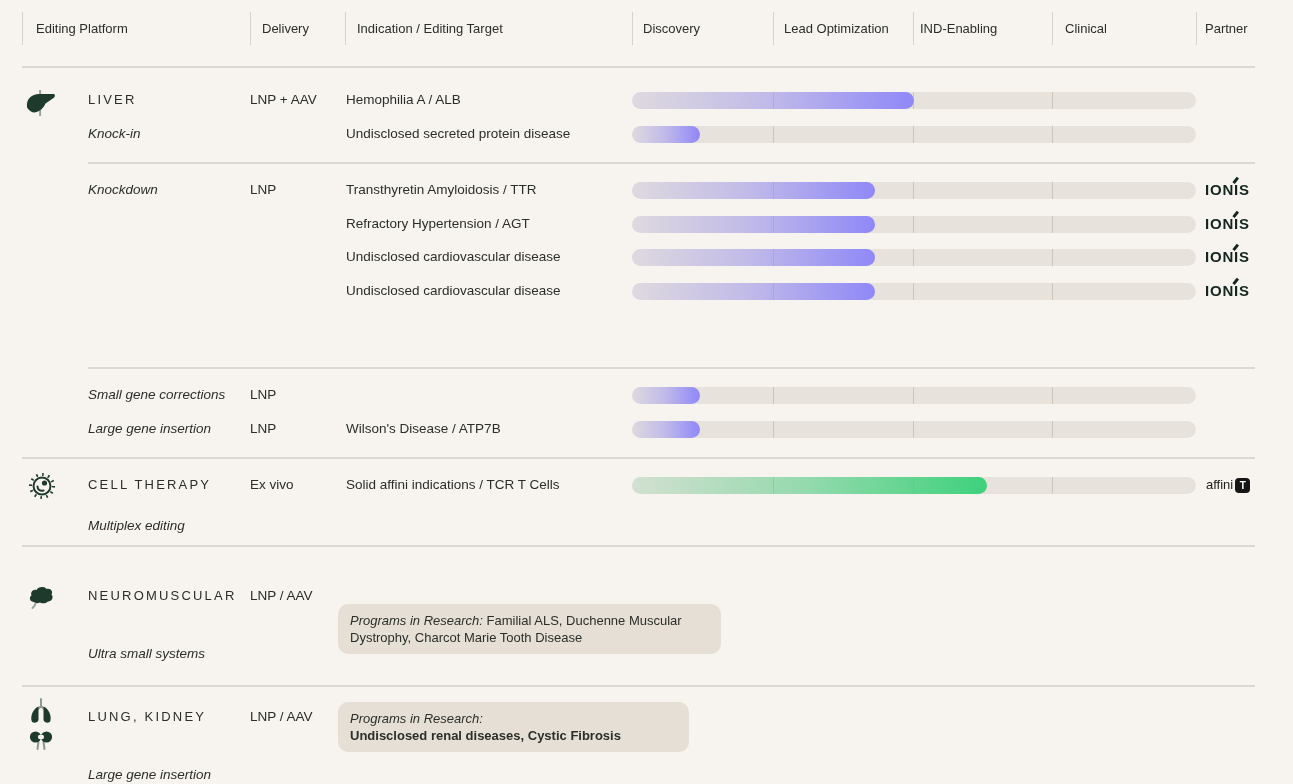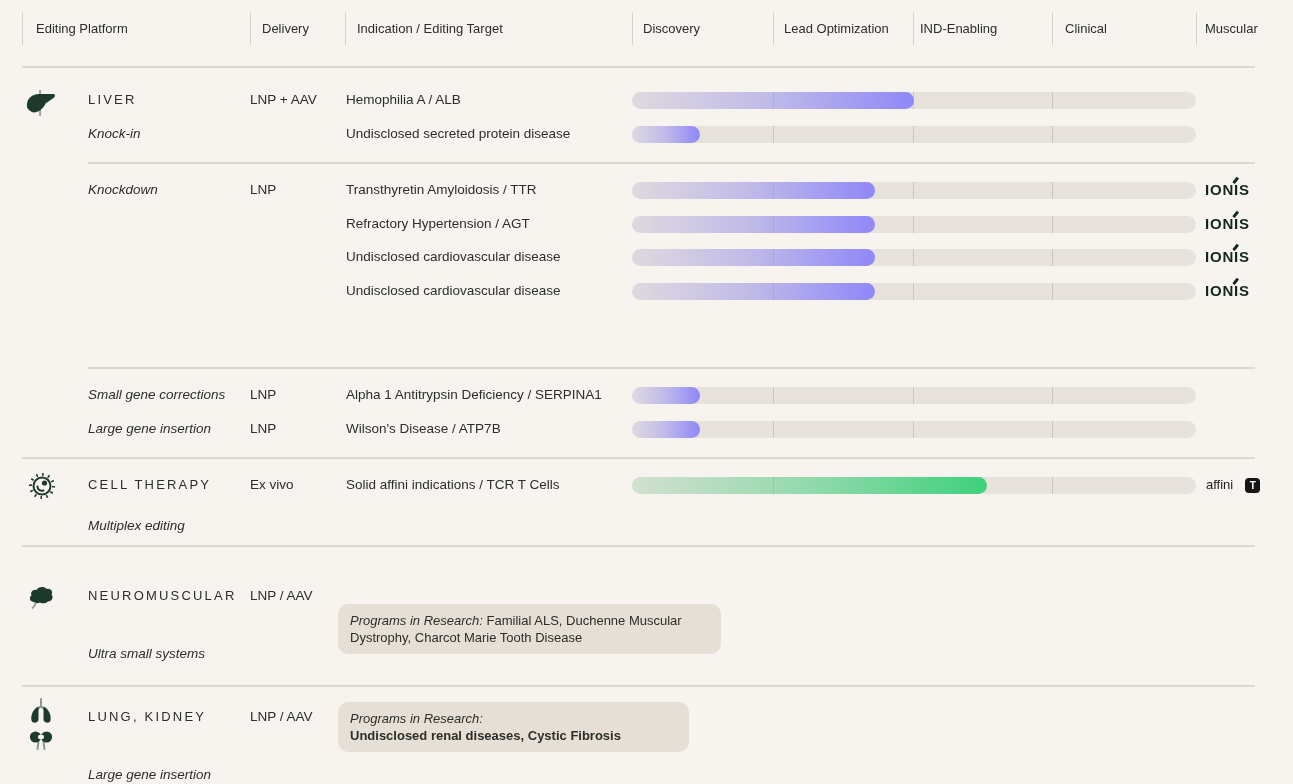--- a/index.html
+++ b/index.html
@@ -27,21 +27,21 @@
   .fill[data-color="green"]  { background:linear-gradient(90deg, rgba(62,209,124,0.12) 0%, rgba(62,209,124,0.50) 50%, #3ed17c 100%); }
 
   
   .chip { position:absolute; left:338px; background:#e6dfd6; border-radius:10px; font-size:13px; line-height:17px; color:#2b2e29; padding:8px 12px; }
   .chip.nowrap { white-space:nowrap; width:max-content; }
   .chip .block { display:block;font-weight:bold; }
 
   
   .ionis { position:absolute; left:1205px; font-weight:800; font-size:15px; letter-spacing:0.8px; color:#142620; line-height:16px; }
   .ionis .accent { position:absolute; left:27px; top:-3px; width:7px; height:2.5px; background:#142620; transform:rotate(-52deg); }
-  .affini { position:absolute; left:1206px; font-size:13px; color:#1c1c19; display:flex; align-items:center; gap:12px; line-height:16px; }
+  .affini { position:absolute; left:1206px; font-size:13px; color:#1c1c19; display:flex; align-items:center; gap:2px; line-height:16px; }
   .badge { display:inline-block; width:15px; height:15px; border-radius:4px; background:#151515; color:#ffffff; font-size:10px; font-weight:700; text-align:center; line-height:15px; }
 
   .icon { position:absolute; }
 </style>
 </head>
 <body>
 
 <div class="stage">
 
   <div class="htick" style="left:22px"></div>
@@ -53,21 +53,21 @@
   <div class="htick" style="left:1052px"></div>
   <div class="htick" style="left:1196px"></div>
 
   <div class="hlabel" style="left:36px">Editing Platform</div>
   <div class="hlabel" style="left:262px">Delivery</div>
   <div class="hlabel" style="left:357px">Indication / Editing Target</div>
   <div class="hlabel" style="left:643px">Discovery</div>
   <div class="hlabel" style="left:784px">Lead Optimization</div>
   <div class="hlabel" style="left:920px">IND-Enabling</div>
   <div class="hlabel" style="left:1065px">Clinical</div>
-  <div class="hlabel" style="left:1205px">Muscular</div>
+  <div class="hlabel" style="left:1205px">Partner</div>
 
   <div class="sep" style="top:66px;left:22px;width:1233px"></div>
 
   <svg class="icon" style="left:24px;top:86px" width="34" height="32" viewBox="0 0 34 32">
     <rect x="15.1" y="4" width="2" height="26" fill="#9aa49d"></rect>
     <path d="M3 21 C2 13 8 8 15 8 L29 8 C31.5 8 31.5 10.5 29.5 12 L21.5 17.5 C18.5 24.5 11 28.5 7 25.5 C4.5 23.6 3.2 22.5 3 21 Z" fill="#1e3a2d"></path>
   </svg>
   <div class="cell organ" style="left:88px;top:91px">LIVER</div>
   <div class="cell" style="left:250px;top:91px">LNP + AAV</div>
   <div class="cell" style="left:346px;top:91px">Hemophilia A / ALB</div>
@@ -138,21 +138,20 @@
       </div>
     <div class="fill" data-color="purple" style="width: 43%;"></div>
   </div>
   <div class="ionis" style="top:283px"><span class="accent"></span><span>IONIS</span></div>
 
 
   <div class="sep" style="top:367px;left:88px;width:1167px"></div>
 
   <div class="cell it" style="left:88px;top:386px">Small gene corrections</div>
   <div class="cell" style="left:250px;top:386px">LNP</div>
-  <div class="cell" style="left:346px;top:386px">Alpha 1 Antitrypsin Deficiency / SERPINA1</div>
   <div class="bar" style="top:387px">
     <div class="track">
         <i class="tdiv" style="left:141px"></i>
         <i class="tdiv" style="left:281px"></i>
         <i class="tdiv" style="left:420px"></i>
       </div>
     <div class="fill" data-color="purple" style="width: 12%;"></div>
   </div>
 
   <div class="cell it" style="left:88px;top:420px">Large gene insertion</div>

